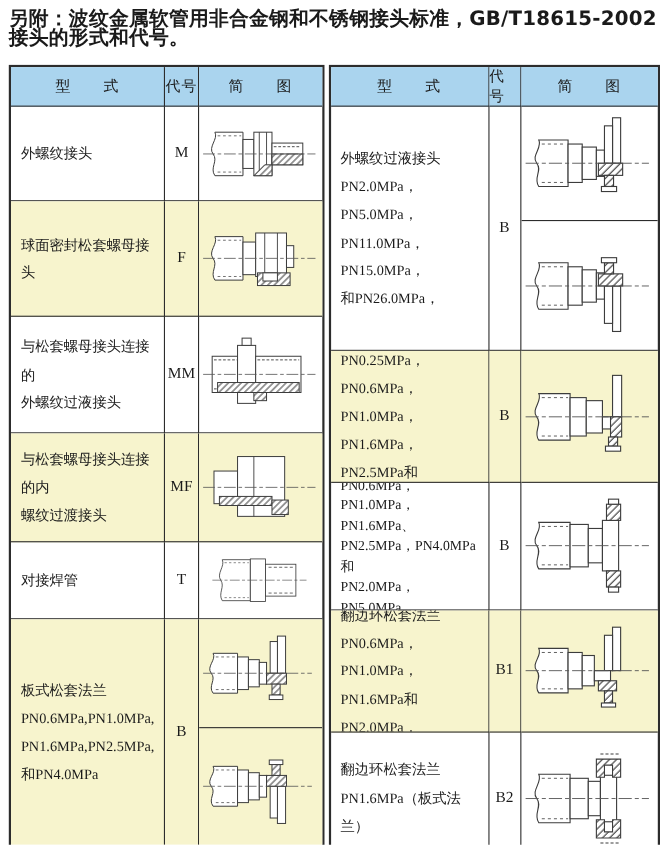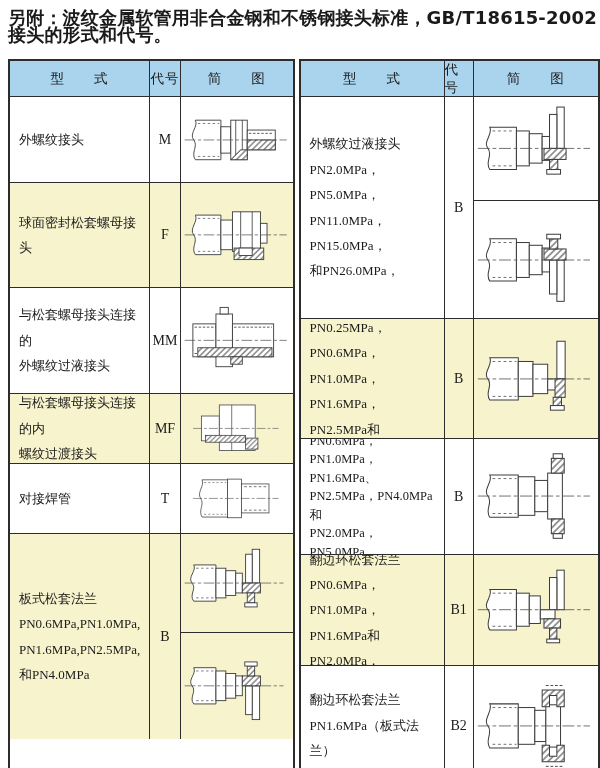--- a/index.html
+++ b/index.html
@@ -133,21 +133,21 @@
                 <line x1="62" y1="63" x2="108" y2="63" stroke="#3c3c3c" stroke-width="1" stroke-dasharray="3 2"></line>
                 <rect x="18" y="56" width="90" height="11" stroke="#3c3c3c" stroke-width="1.1" fill="url(#hx)"></rect>
                 <rect x="58" y="67" width="14" height="9" stroke="#3c3c3c" stroke-width="1.1" fill="url(#hx)"></rect>
                 <line x1="2" y1="47" x2="126" y2="47" stroke="#555" stroke-width="0.9" stroke-dasharray="13 3 4 3"></line>
               </svg>
             </div>
           </div>
         </div>
     </div>
 
-    <div class="row hl" style="height:70px">
+    <div class="row hl" style="height:99px">
       <div class="cell type">与松套螺母接头连接的内
 螺纹过渡接头</div>
       <div class="cell code">MF</div>
       <div class="cell diag">
           <div class="diag-inner">
             <div class="sub" style="height:100%">
               <svg viewBox="0 0 130 94" preserveAspectRatio="xMidYMid meet">
                 <rect x="14" y="29" width="26" height="36" stroke="#3c3c3c" stroke-width="1.1" fill="#fff"></rect>
                 <rect x="40" y="13" width="52" height="66" stroke="#3c3c3c" stroke-width="1.1" fill="#fff"></rect>
                 <line x1="58" y1="13" x2="58" y2="79" stroke="#3c3c3c" stroke-width="1"></line>

